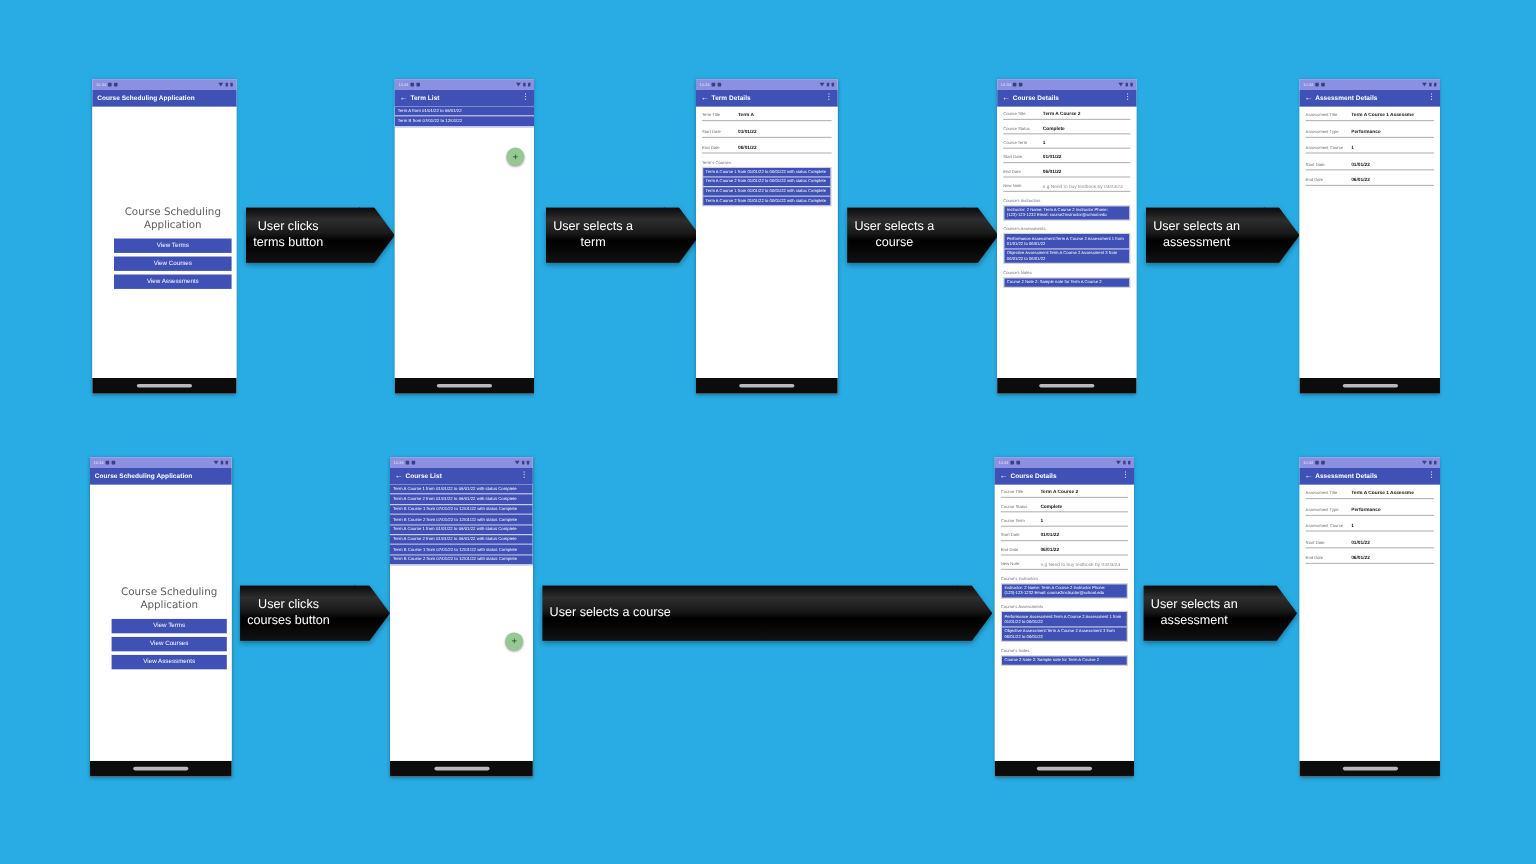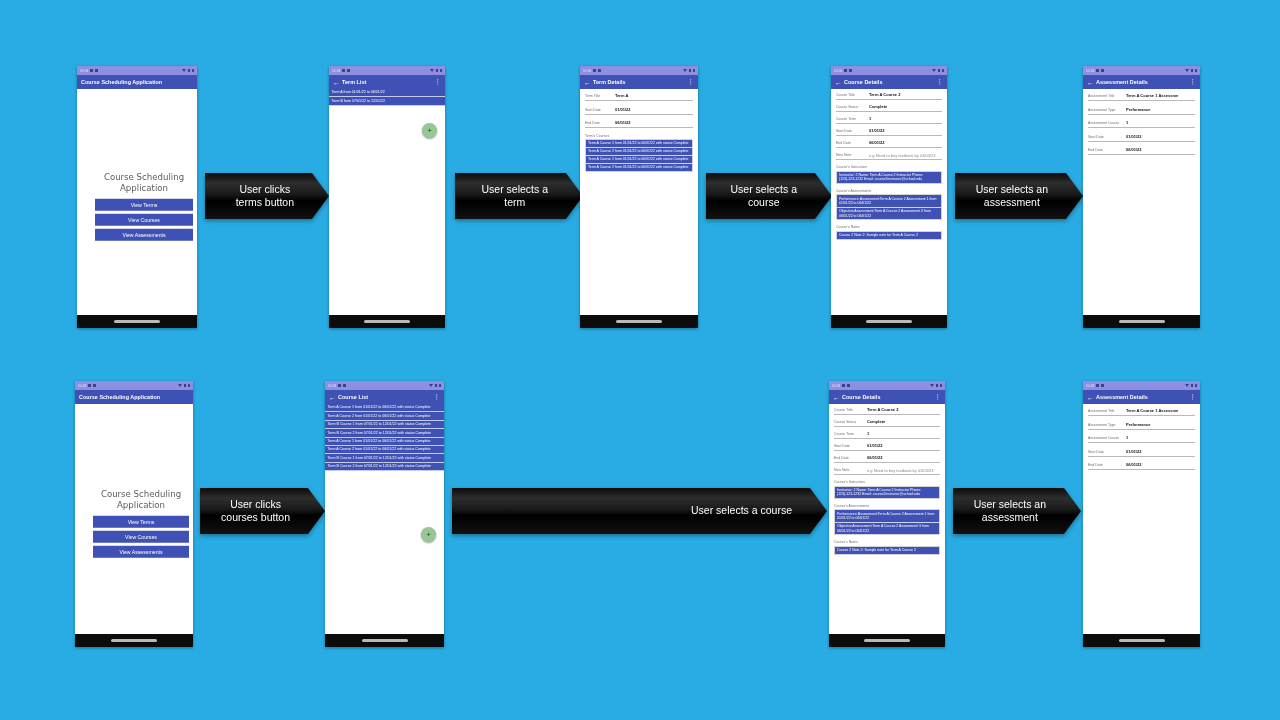--- a/index.html
+++ b/index.html
@@ -149,21 +149,21 @@
 
   
   .arrow {
     position:absolute;
     height:46px;
     display:flex;
     filter:drop-shadow(0 2px 2px rgba(0,0,0,.35));
   }
   .arrow-body {
     background:linear-gradient(to bottom,#0a0a0a 0%,#2e2e2e 22%,#1a1a1a 46%,#000000 60%,#121212 100%);
-    display:flex; align-items:center; justify-content:flex-end;
+    display:flex; align-items:center; justify-content:flex-start;
     height:100%;
     flex:1 1 auto;
   }
   .arrow-head {
     width:30px; height:100%;
     background:linear-gradient(to bottom,#0a0a0a 0%,#2e2e2e 22%,#1a1a1a 46%,#000000 60%,#121212 100%);
     clip-path:polygon(0 -38%, 100% 50%, 0 138%);
     flex:0 0 auto;
     margin-left:-1px;
   }

